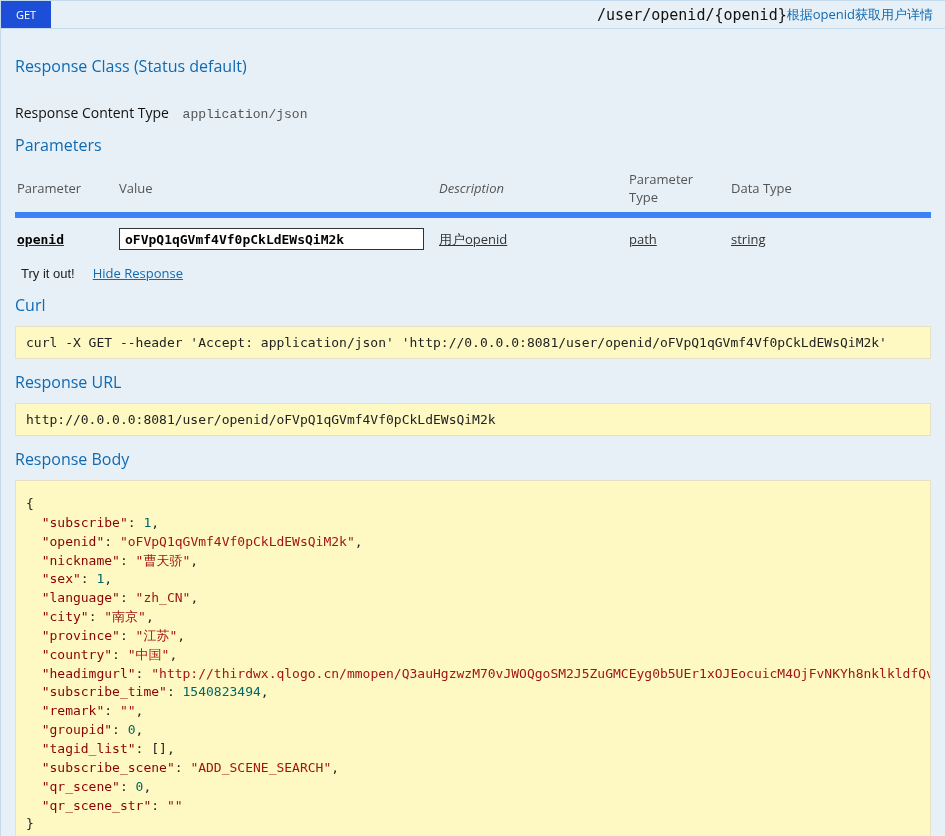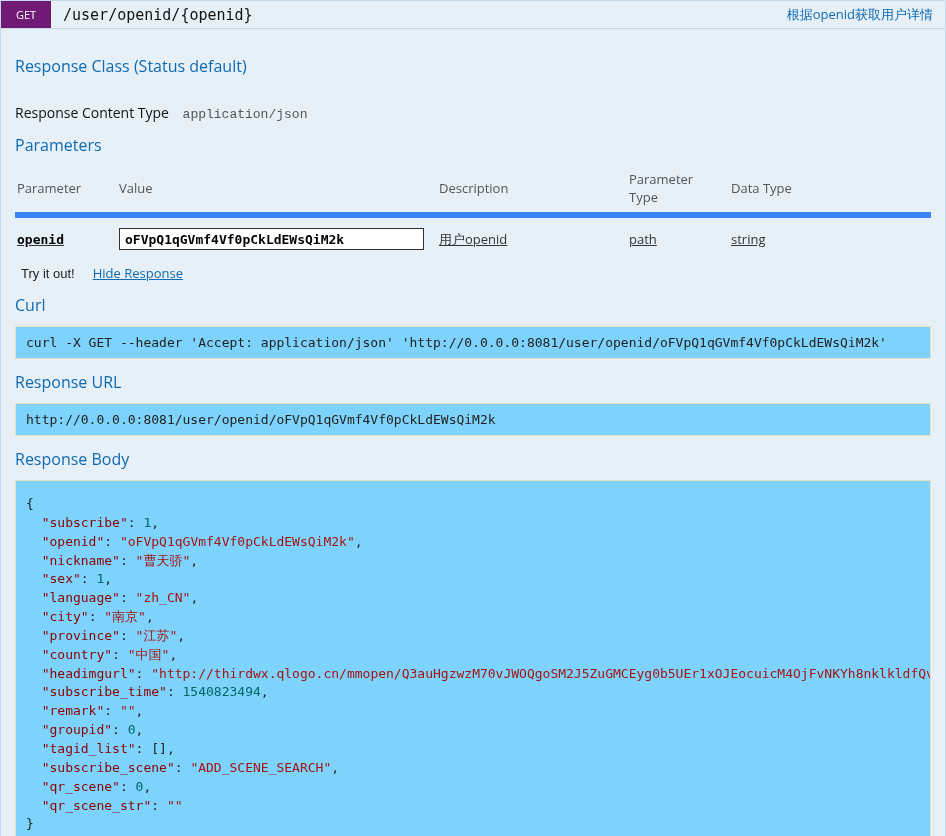--- a/index.html
+++ b/index.html
@@ -16,36 +16,37 @@
     width: 946px;
   }
   .op-header {
     display: flex;
     align-items: center;
     background: #e7f0f7;
     border-bottom: 1px solid #c3d9ec;
     height: 28px;
   }
   .method-badge {
-    background: #701a75;
+    background: #1d4ed8;
     color: #fff;
     font-size: 11px;
     width: 50px;
     height: 100%;
     display: flex;
     align-items: center;
     justify-content: center;
     font-weight: 400;
   }
   .path {
     font-family: Consolas, Menlo, monospace;
     font-size: 15px;
     color: #111;
     padding-left: 12px;
     flex: 1;
+    text-align: right;
   }
   .summary {
     color: #0f6ab4;
     font-size: 13px;
     padding-right: 12px;
   }
   .content {
     padding: 14px 14px 18px 14px;
   }
   .section-title {
@@ -114,39 +115,39 @@
     padding: 0;
   }
   .link {
     color: #547f00;
     font-size: 13px;
     text-decoration: underline;
     cursor: pointer;
   }
   .link.blue { color: #0f6ab4; text-decoration: underline; }
   .code-block {
-    background: #7dd3fc;
+    background: #fef9c3;
     border: 1px solid #e5e0c6;
     font-family: Consolas, Menlo, monospace;
     font-size: 13px;
     padding: 8px 10px;
     color: #222;
     white-space: pre;
     overflow-x: hidden;
   }
   .code-block.tall {
     padding: 14px 10px;
     line-height: 1.45;
   }
   .json-key { color: #8b0000; }
   .json-str { color: #a31515; }
   .json-num { color: #006666; }
   .col-param { width: 102px; }
   .col-value { width: 320px; }
-  .col-desc { width: 190px; }
+  .col-desc { width: 190px; font-style: italic; }
   .col-ptype { width: 102px; }
   .col-dtype { width: auto; }
   .row-margin { margin-top: 10px; margin-bottom: 0; }
 </style>
 </head>
 <body>
 
 <div class="container">
 
   <div class="op-header">

